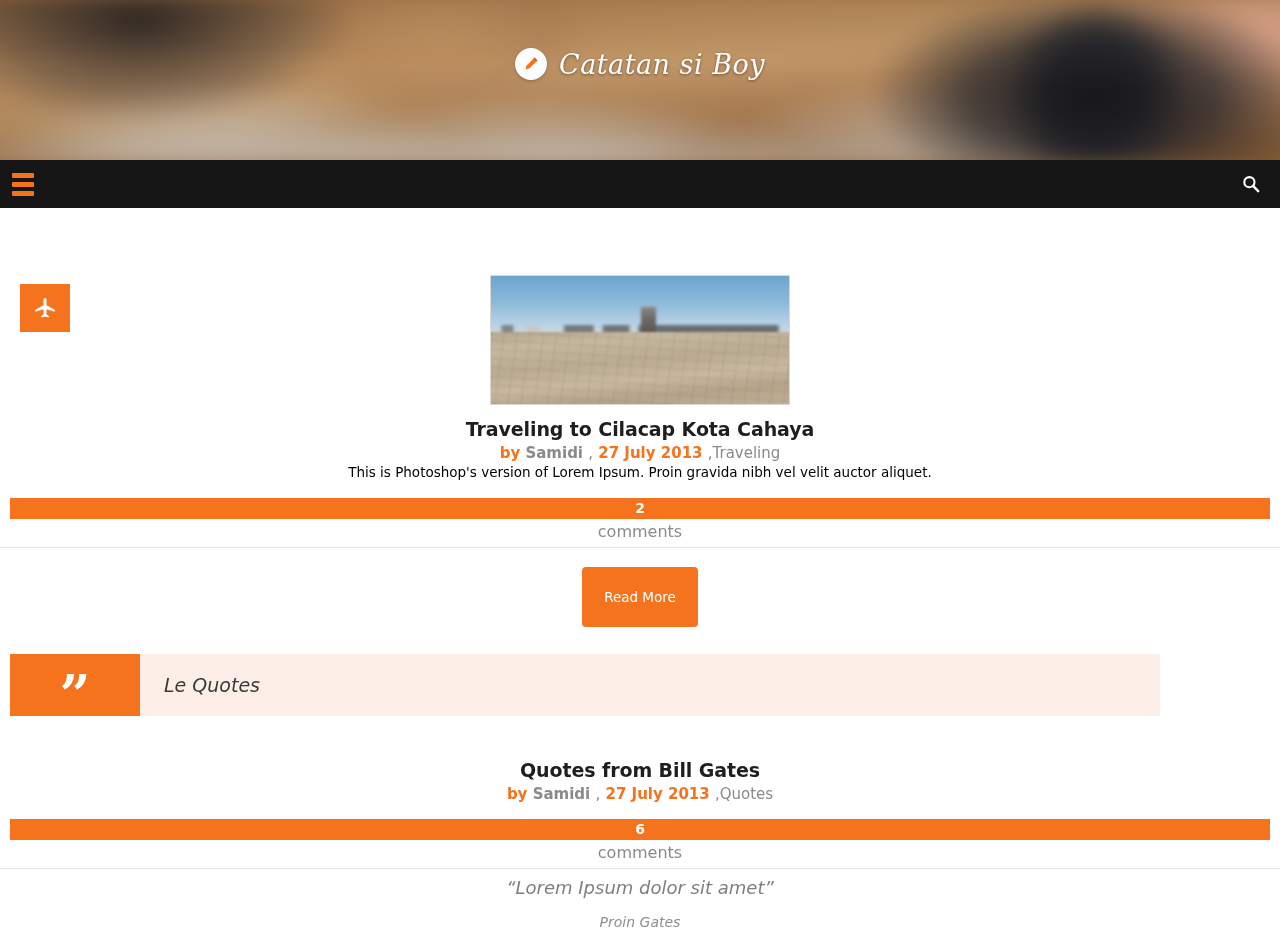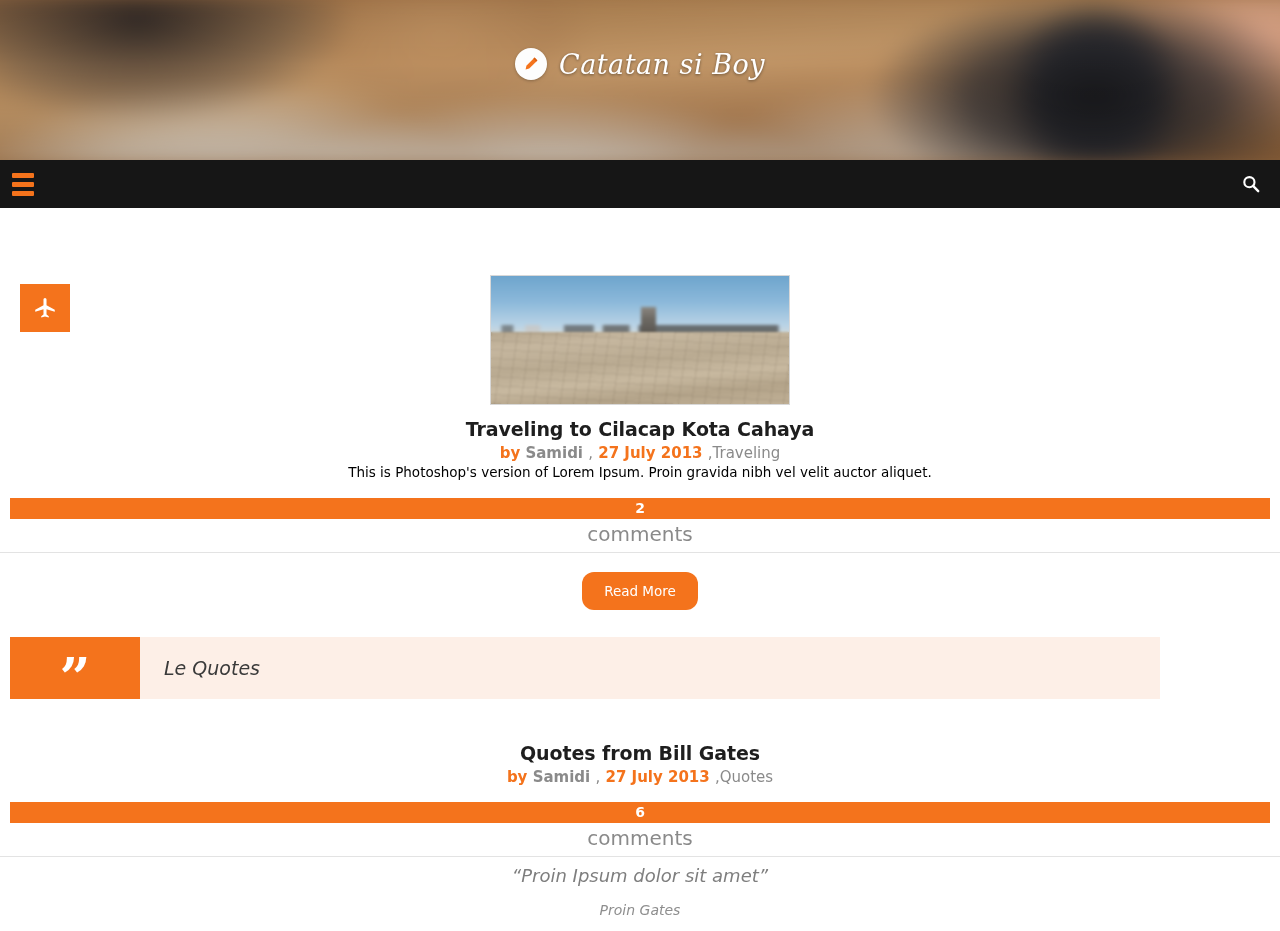--- a/index.html
+++ b/index.html
@@ -248,40 +248,40 @@
     background: #f4731c;
     color: #ffffff;
     font-size: 14px;
     font-weight: bold;
     text-align: center;
     height: 21px;
     line-height: 21px;
   }
   .comments-label {
     text-align: center;
-    font-size: 20px;
+    font-size: 16px;
     color: #8a8a8a;
     padding-top: 3px;
     padding-bottom: 6px;
     border-bottom: 1px solid #e3e3e3;
   }
 
   .bar-narrow { margin: 0 10px; }
   .bar-wide   { margin: 0 10px; }
 
   .btn-row {
     text-align: center;
     padding-top: 19px;
   }
 
   .btn {
     display: inline-block;
     font-size: 13.5px;
-    border-radius: 12px;
-    padding: 11px 22px;
+    border-radius: 4px;
+    padding: 22px 22px;
     border: none;
     cursor: pointer;
     font-family: "DejaVu Sans", sans-serif;
   }
   .btn-primary {
     background: #f4731c;
     color: #ffffff;
   }
 
   
@@ -435,21 +435,21 @@
       <span class="meta-sep">,</span>
       <span class="meta-date">27 July 2013</span>
       <span class="meta-cat">,Quotes</span>
     </div>
 
     <div class="comments-block">
       <div class="comments-bar bar-wide">6</div>
       <div class="comments-label">comments</div>
     </div>
 
-    <div class="quote-text">“Proin Ipsum dolor sit amet”</div>
+    <div class="quote-text">“Lorem Ipsum dolor sit amet”</div>
     <div class="quote-author">Proin Gates</div>
 
     <div class="btn-row">
       <button class="btn btn-primary">Read More</button>
     </div>
   </article>
 
 </main>
 
 </body></html>

